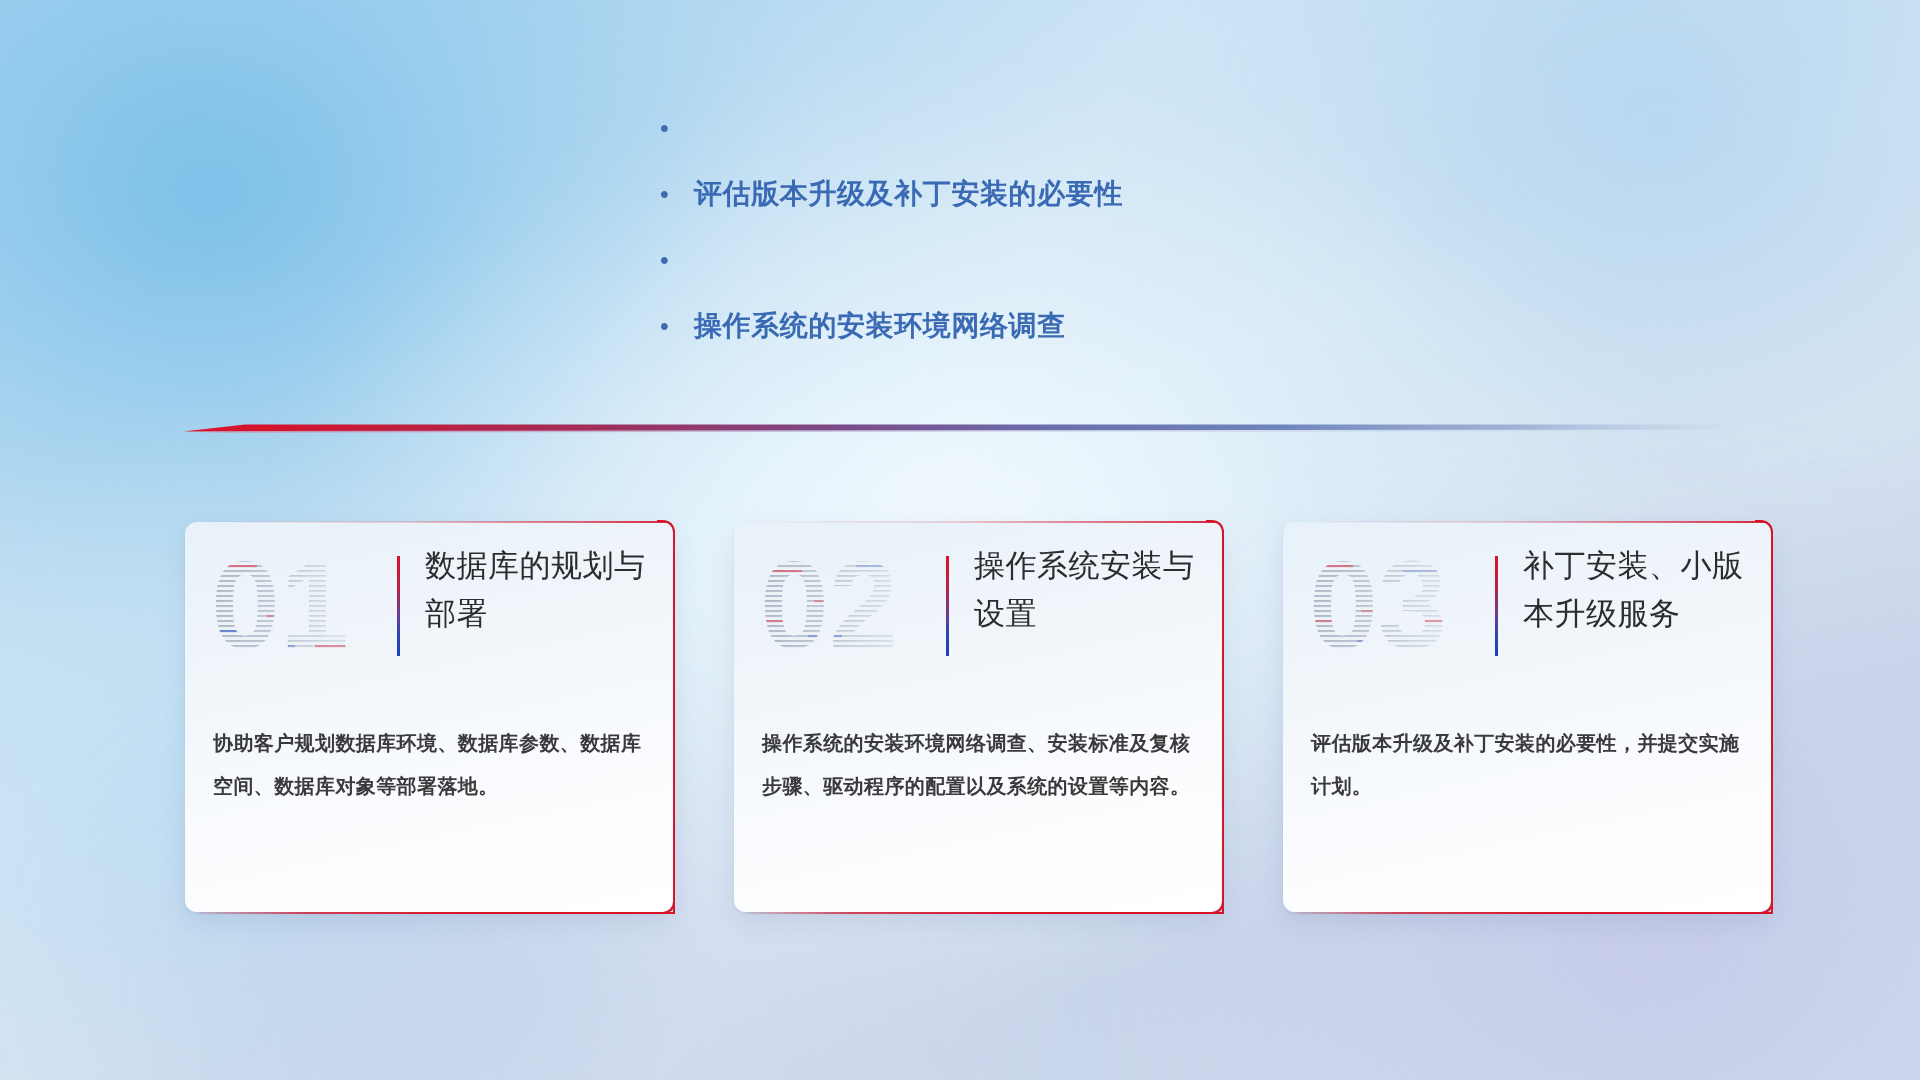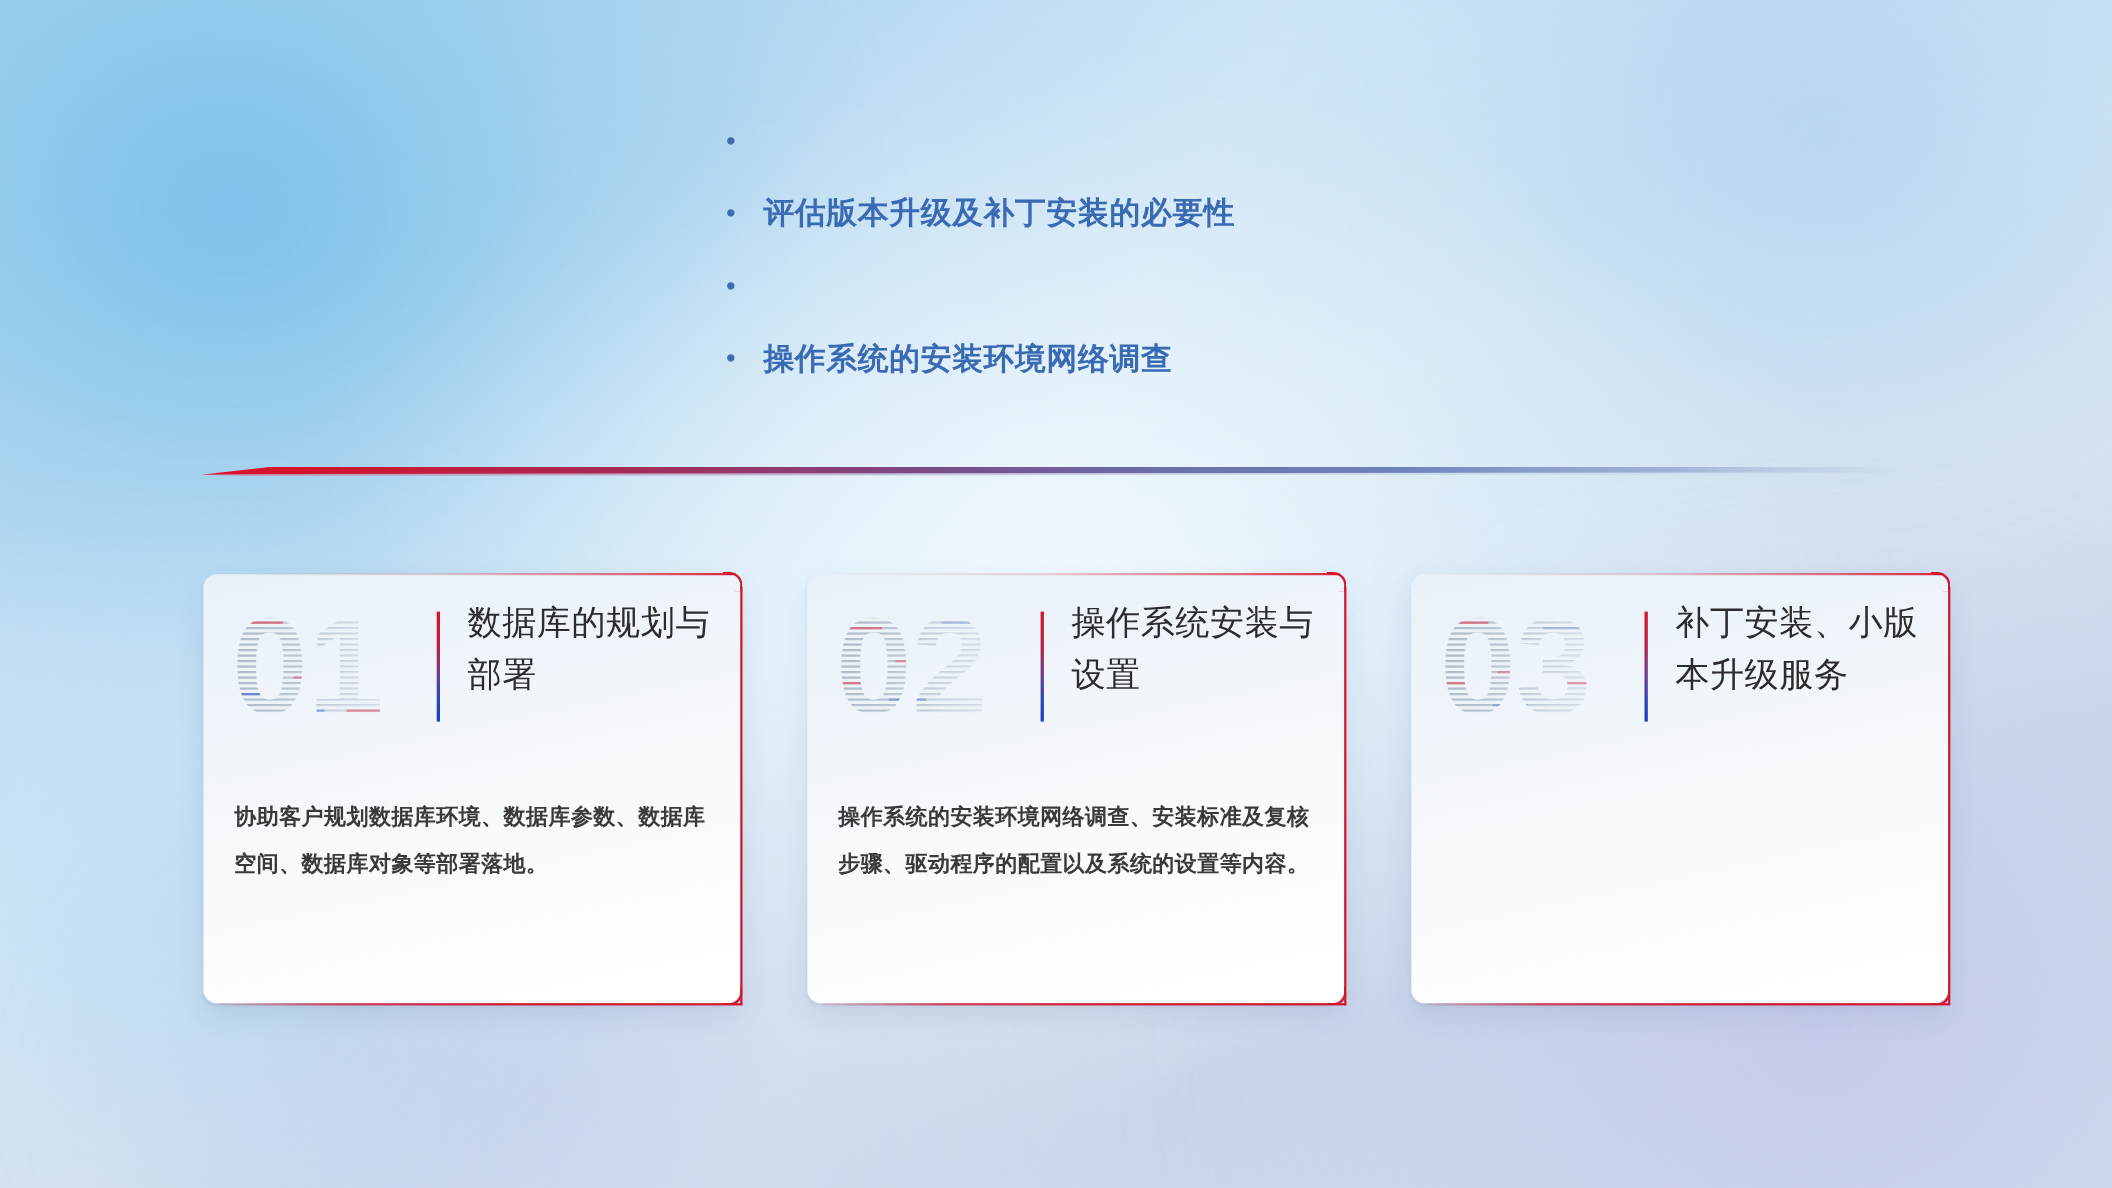--- a/index.html
+++ b/index.html
@@ -379,13 +379,14 @@
         <rect x="54" y="66" width="36" height="2.1" fill="#e0566c" opacity=".48"></rect>
         <rect x="50" y="96" width="32" height="2.1" fill="#4a6fd0" opacity=".40"></rect>
         <rect x="102" y="76" width="42" height="2.1" fill="#e0566c" opacity=".52"></rect>
         <rect x="96" y="26" width="34" height="2.1" fill="#4a6fd0" opacity=".30"></rect>
       </g>
     </svg>
     <div class="card-rule"></div>
     <div class="card-title">补丁安装、小版本升级服务</div>
   </div>
 
+  <div class="card-body">评估版本升级及补丁安装的必要性，并提交实施计划。</div>
 </div>
 
 </body></html>

